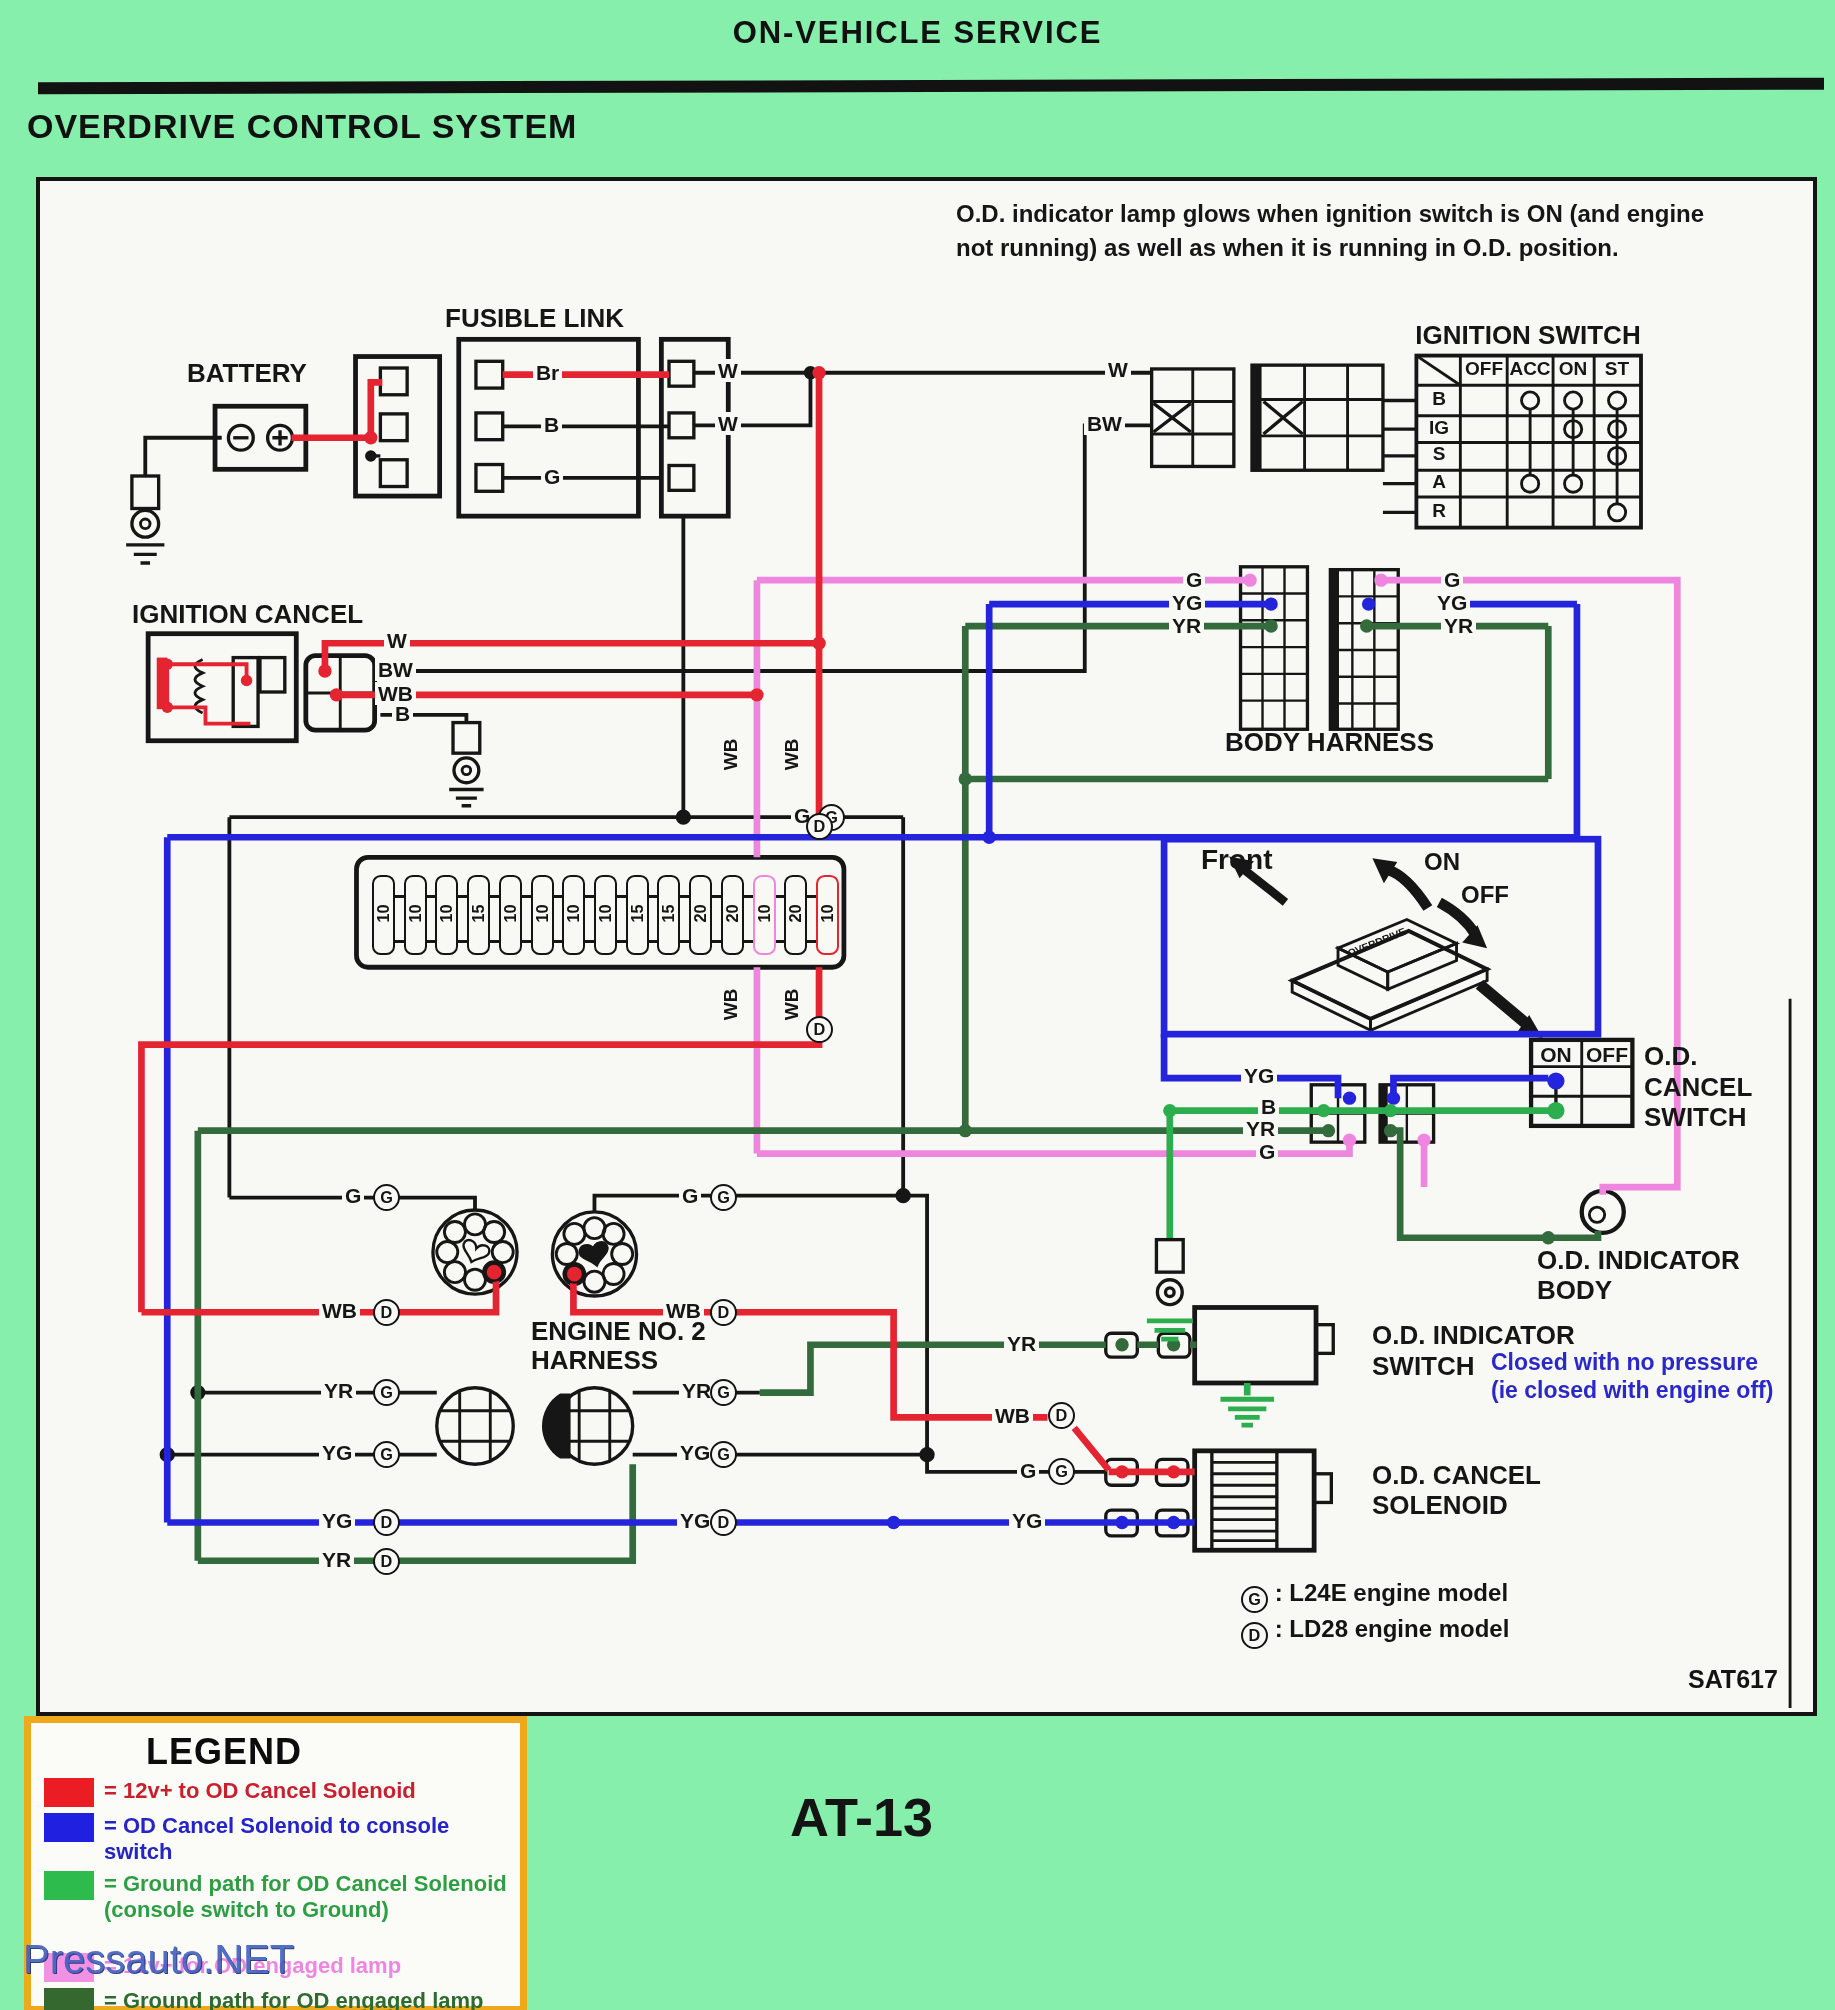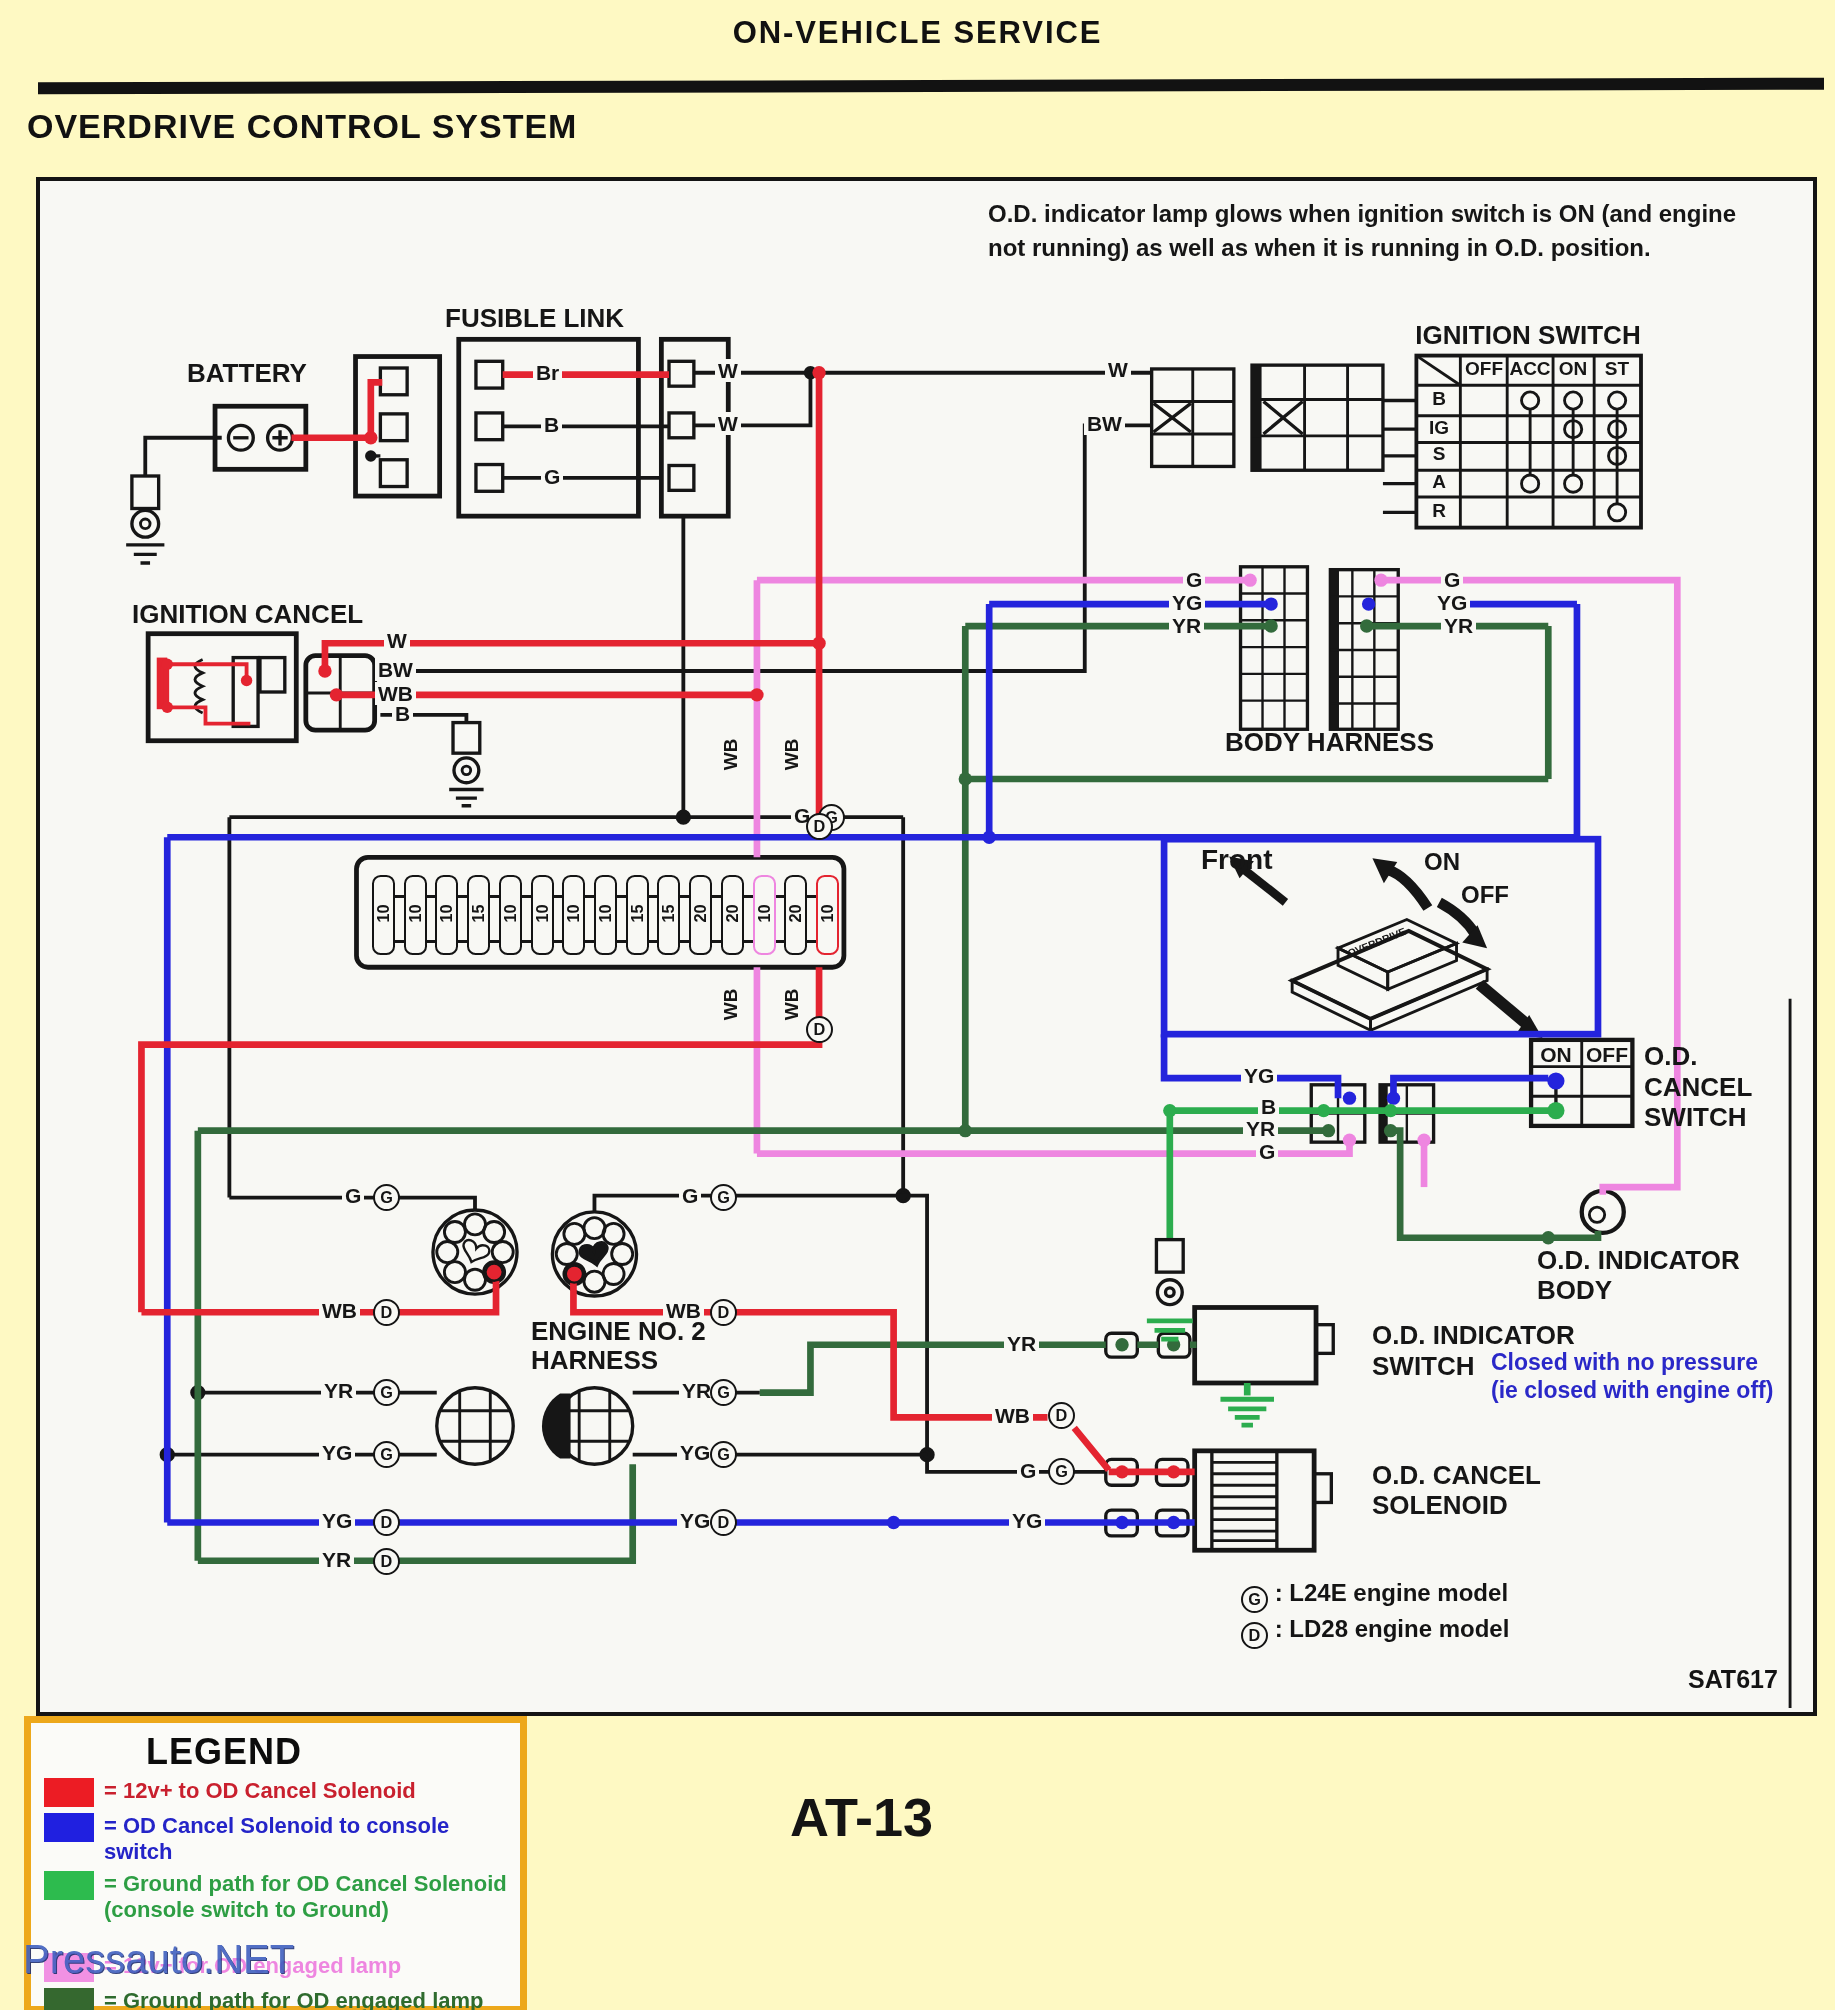--- a/index.html
+++ b/index.html
@@ -1,22 +1,22 @@
 <!DOCTYPE html>
 <html><head>
 <meta charset="utf-8">
 <style>
   html,body{margin:0;padding:0;}
   body{width:1835px;height:2010px;background:#eef0ec;font-family:"Liberation Sans",sans-serif;position:relative;overflow:hidden;}
-  #stage{position:absolute;left:0;top:0;width:1835px;height:2010px;background:#fef9c3;}
+  #stage{position:absolute;left:0;top:0;width:1835px;height:2010px;background:#86efac;}
   #page-title{position:absolute;left:0;top:15.3px;width:1835px;text-align:center;font-weight:bold;font-size:31px;letter-spacing:1.9px;color:#111;}
   #topbar{position:absolute;left:38px;top:80px;width:1786px;height:12.4px;background:#121212;transform:rotate(-0.15deg);}
   #section-title{position:absolute;left:27px;top:107px;font-weight:bold;font-size:34px;letter-spacing:1px;color:#111;}
   #frame{position:absolute;left:36px;top:177px;width:1773px;height:1531px;border:4.8px solid #141414;background:#f8f8f4;}
-  #note{position:absolute;left:956px;top:197px;font-weight:bold;font-size:24px;line-height:34px;color:#161616;margin-left:32px;}
+  #note{position:absolute;left:956px;top:197px;font-weight:bold;font-size:24px;line-height:34px;color:#161616;}
   #annotation{position:absolute;left:1491px;top:1348px;font-weight:bold;font-size:23px;line-height:28px;}
   svg{position:absolute;left:0;top:0;}
   .lbl{position:absolute;font-weight:bold;color:#161616;white-space:nowrap;line-height:1.1;}
   .lbl.bg{background:#f8f8f4;padding:0 2.9px;}
   .circ{position:absolute;width:23px;height:23px;border:2.9px solid #141414;border-radius:50%;font-weight:bold;font-size:16.3px;line-height:23px;text-align:center;color:#141414;background:#f8f8f4;}
   .fuse{position:absolute;top:875px;width:19px;height:76px;border:2.9px solid #141414;border-radius:8.6px;background:#f8f8f4;}
   .fuse span{position:absolute;left:-1px;top:27px;width:21px;text-align:center;font-weight:bold;font-size:16.3px;transform:rotate(-90deg);color:#141414;}
   #key{position:absolute;left:1241px;top:1579px;}
   .keyrow{position:relative;height:36px;font-weight:bold;font-size:24px;color:#141414;}
   .keyrow .kc{display:inline-block;width:23px;height:23px;border:2.9px solid #141414;border-radius:50%;font-size:16.3px;line-height:23px;text-align:center;vertical-align:-3.8px;}

